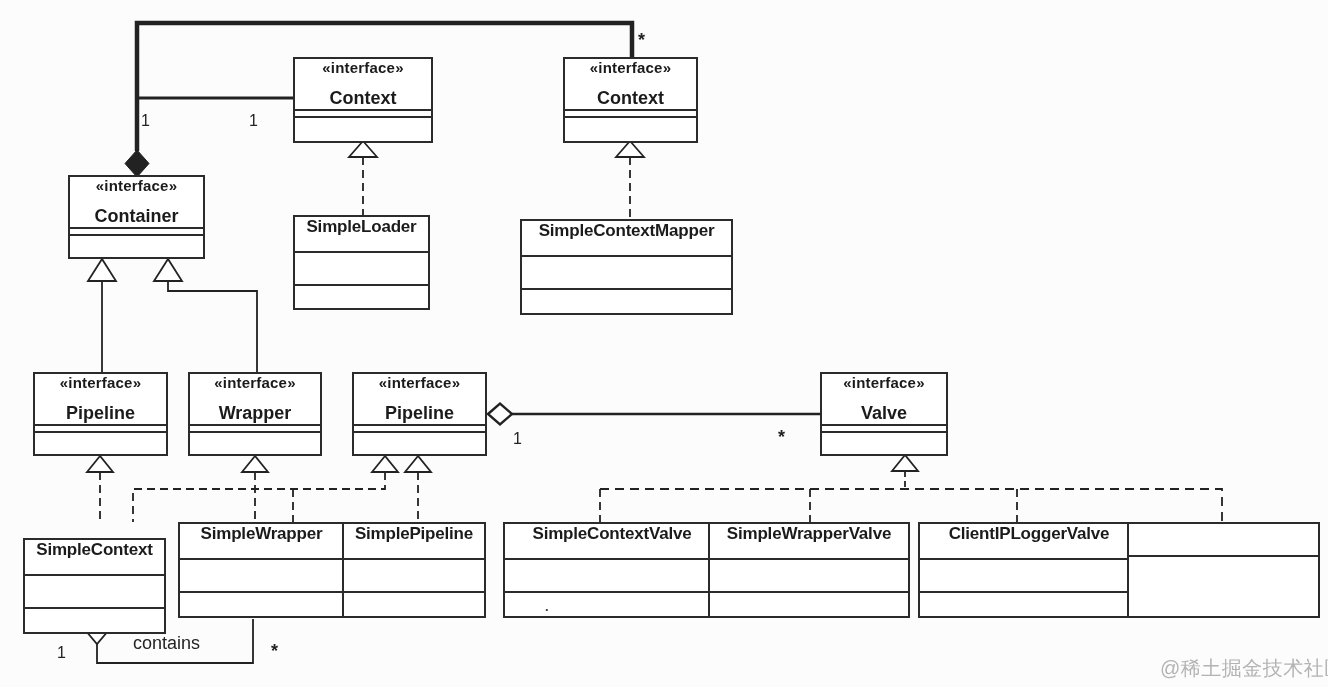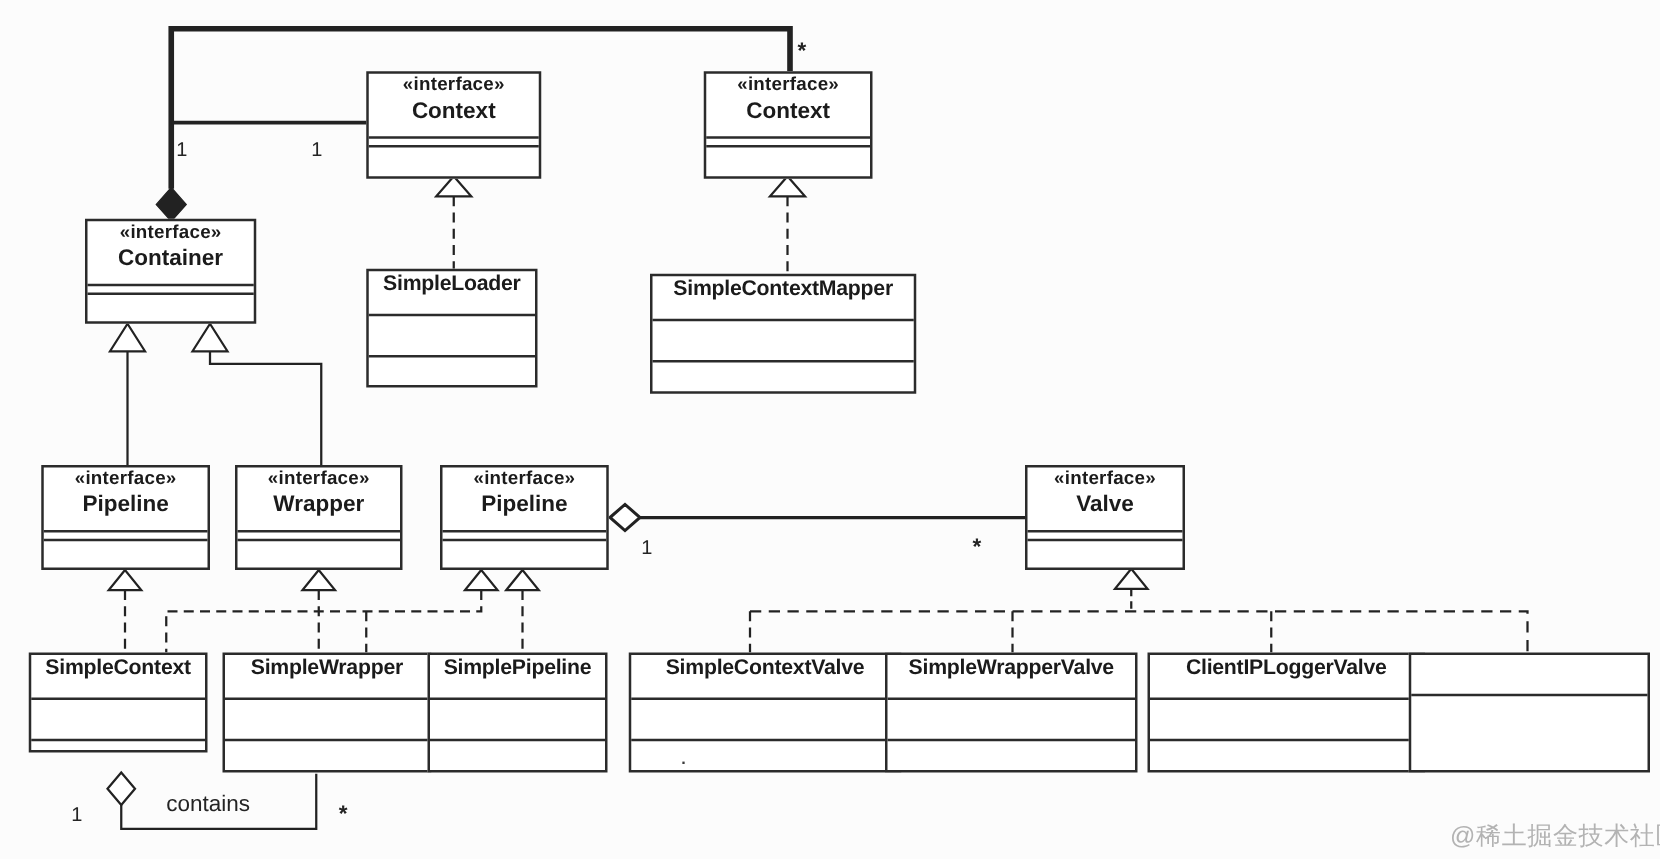--- a/index.html
+++ b/index.html
@@ -10,21 +10,21 @@
   }
   #stage{position:absolute;inset:0;width:1328px;height:687px;}
   svg.wires{position:absolute;left:0;top:0;z-index:1;pointer-events:none;}
   .box{
     position:absolute;z-index:2;box-sizing:border-box;
     background:#fff;border:2px solid #2b2b2b;
     display:flex;flex-direction:column;color:#1b1b1b;
   }
   .c-title{
     flex:0 0 auto;border-bottom:2px solid #2b2b2b;
-    display:flex;flex-direction:column;align-items:center;justify-content:flex-start;
+    display:flex;flex-direction:column;align-items:center;justify-content:space-between;
     text-align:center;overflow:hidden;
   }
   .iface .c-title{height:50px;}
   .cls   .c-title{height:34px;}
   .c-thin{flex:0 0 auto;height:5px;border-bottom:2px solid #2b2b2b;}
   .c-mid {flex:0 0 auto;height:31px;border-bottom:2px solid #2b2b2b;}
   .c-rest{flex:1 1 auto;}
   .stereo{font-size:15px;font-weight:700;line-height:1.25;letter-spacing:.2px;}
   .iname {font-size:18px;font-weight:700;line-height:1.15;}
   .cname {font-size:17px;font-weight:700;white-space:nowrap;letter-spacing:-.2px;}
@@ -160,21 +160,21 @@
   </div>
 
   <div class="box cls" style="left:520px;top:219px;width:213px;height:96px">
     <div class="c-title">
       <div class="cname">SimpleContextMapper</div>
     </div>
     <div class="c-mid"></div>
     <div class="c-rest"></div>
   </div>
 
-  <div class="box cls" style="left:23px;top:522px;width:143px;height:80px">
+  <div class="box cls" style="left:23px;top:538px;width:143px;height:96px">
     <div class="c-title">
       <div class="cname">SimpleContext</div>
     </div>
     <div class="c-mid"></div>
     <div class="c-rest"></div>
   </div>
 
   <div class="box cls" style="left:178px;top:522px;width:167px;height:96px">
     <div class="c-title">
       <div class="cname">SimpleWrapper</div>

